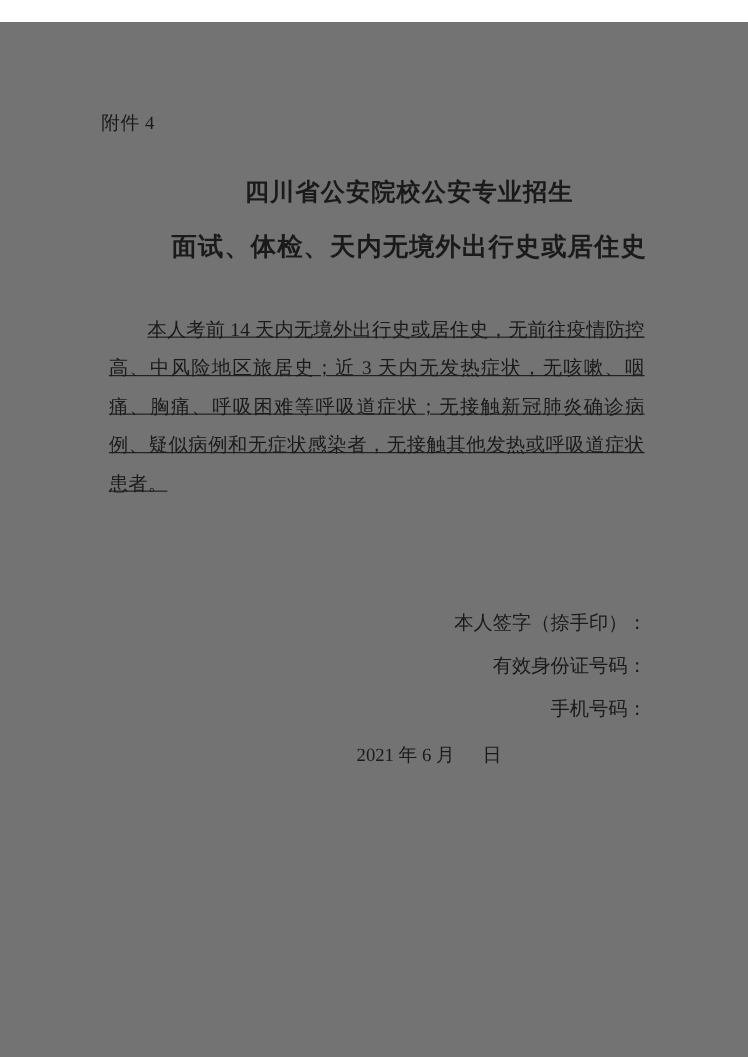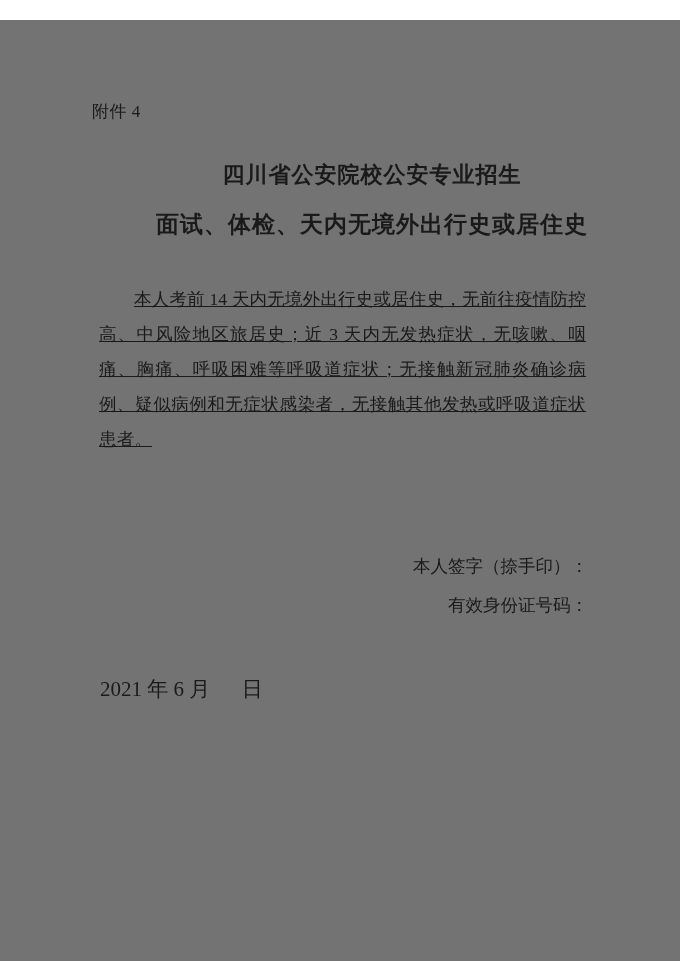--- a/index.html
+++ b/index.html
@@ -76,21 +76,22 @@
     line-height: 39px;
     white-space: nowrap;
   }
   .date-block {
     position: absolute;
     left: 0;
     top: 655px;
     width: 680px;
   }
   .date-line {
-    font-size: 21px;
+    font-size: 17px;
+    text-align: center;
     padding-left: 100px;
     white-space: pre;
   }
 </style>
 </head>
 <body>
 
 <div class="page">
 
   <div class="attachment-label">附件 4</div>
@@ -100,19 +101,20 @@
     <div class="title-line second">面试、体检、天内无境外出行史或居住史</div>
   </div>
 
   <div class="body-block">
     <p class="para">本人考前 14 天内无境外出行史或居住史，无前往疫情防控高、中风险地区旅居史；近 3 天内无发热症状，无咳嗽、咽痛、胸痛、呼吸困难等呼吸道症状；无接触新冠肺炎确诊病例、疑似病例和无症状感染者，无接触其他发热或呼吸道症状患者。</p>
   </div>
 
   <div class="sign-block">
     <div class="sign-line">本人签字（捺手印）：</div>
     <div class="sign-line">有效身份证号码：</div>
+    <div class="sign-line">手机号码：</div>
   </div>
 
   <div class="date-block">
     <div class="date-line">2021 年 6 月      日</div>
   </div>
 
 </div>
 
 </body></html>

